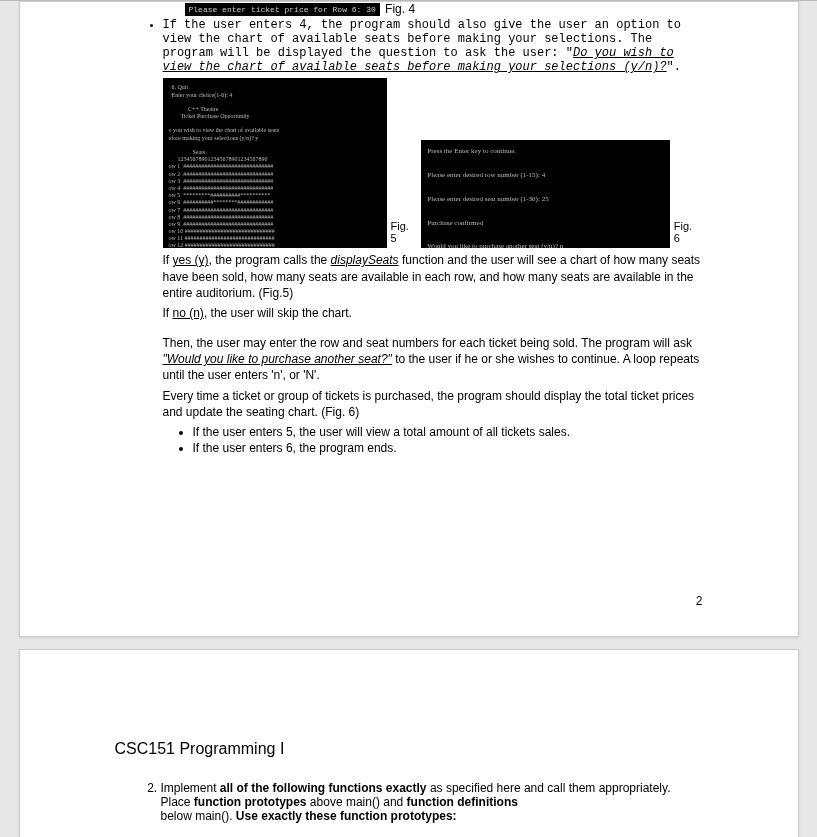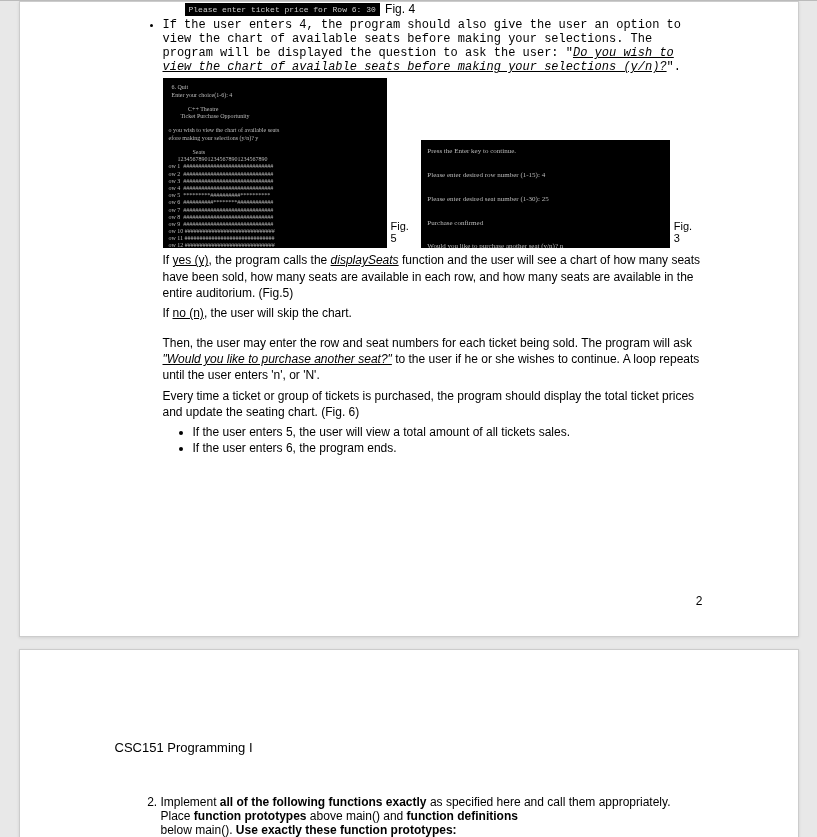--- a/index.html
+++ b/index.html
@@ -99,22 +99,22 @@
   ul.inner-bullets li { margin: 0; }
 
   .page-num {
     position: absolute;
     bottom: 28px;
     right: 95px;
     font-size: 12px;
   }
 
   .course-header {
-    font-size: 13px;
-    margin-bottom: 40px;
+    font-size: 16px;
+    margin-bottom: 23px;
   }
 
   ol.spec-list {
     margin: 0 0 0 24px;
     padding: 0 0 0 22px;
   }
   ol.spec-list > li { }
 
   .page1 { height: 636px; }
   .page2 { height: 800px; }
@@ -170,21 +170,21 @@
 
 Please enter desired row number (1-15): 4
 
 Please enter desired seat number (1-30): 25
 
 Purchase confirmed
 
 Would you like to purchase another seat (y/n)? n
 
 You have purchased a total of 1 tickets for a total price of $34</div>
-        <span class="fig-label-vert">Fig. 3</span>
+        <span class="fig-label-vert">Fig. 6</span>
       </div>
 
       <div class="body-text">
         <p>
           <span>If </span><span class="underline">yes (y)</span><span>, the program calls the </span><span class="underline italic">displaySeats</span><span> function and the user will see a chart of how many seats have been sold, how many seats are available in each row, and how many seats are available in the entire auditorium. (Fig.5)</span>
         </p>
         <p>
           <span>If </span><span class="underline">no (n)</span><span>, the user will skip the chart.</span>
         </p>
         <p style="height:6px;"></p>

